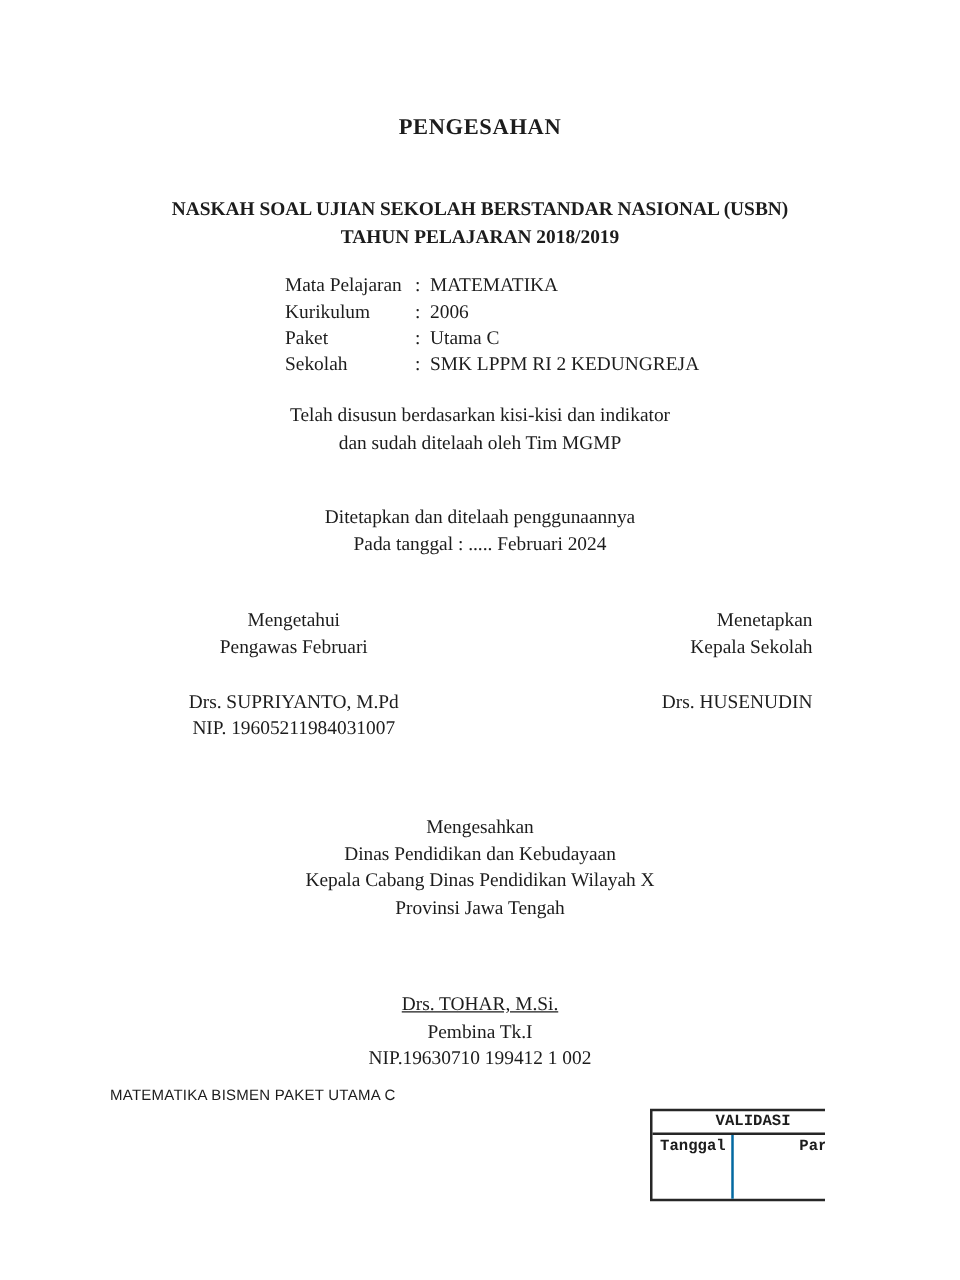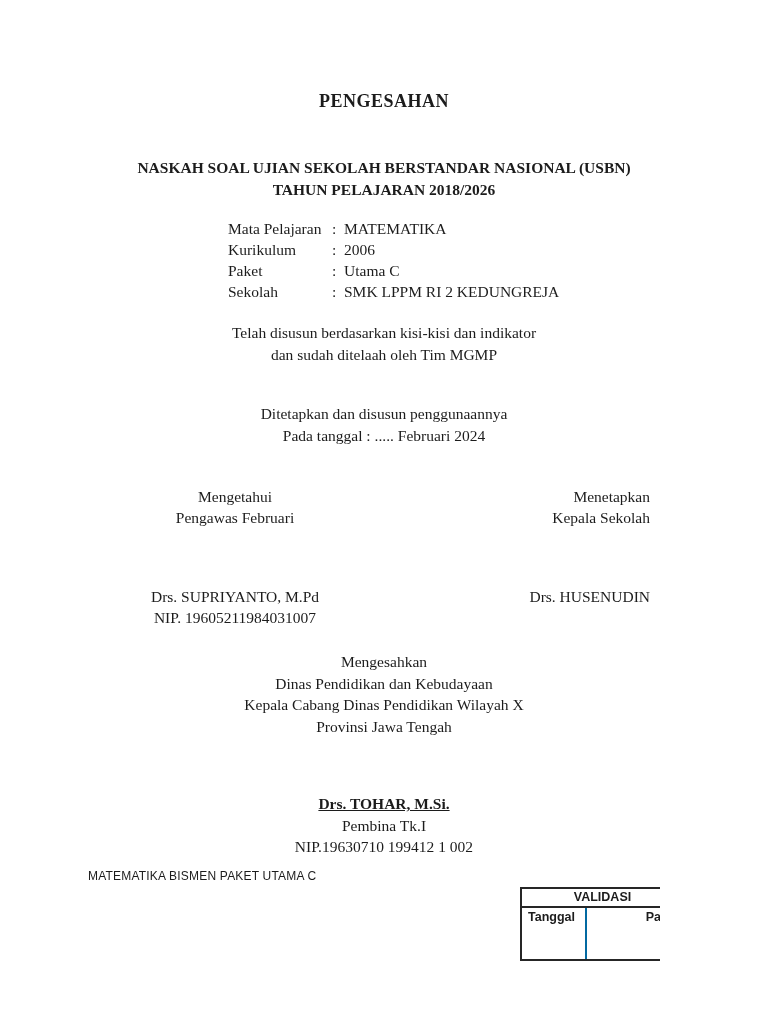--- a/index.html
+++ b/index.html
@@ -67,57 +67,57 @@
   }
   .sig-col {
     position: absolute;
     top: 486px;
     text-align: center;
     font-size: 15.5px;
     line-height: 21px;
   }
   .sig-col-left { left: 85px; width: 300px; }
   .sig-col-right { left: 380px; width: 270px; text-align: right; }
-  .sig-name { margin-top: 58px; white-space: nowrap; }
+  .sig-name { margin-top: 23px; white-space: nowrap; }
   .endorsement-block {
     position: absolute;
     top: 651px;
     left: 0;
     width: 768px;
     text-align: center;
     font-size: 15.5px;
     line-height: 21.5px;
   }
   .endorser-block {
     position: absolute;
     top: 793px;
     left: 0;
     width: 768px;
     text-align: center;
     font-size: 15.5px;
     line-height: 21.5px;
   }
-  .endorser-name { text-decoration: underline; font-weight: bold; }
+  .endorser-name { text-decoration: underline; }
   .footer-note {
     position: absolute;
     top: 869px;
     left: 88px;
     font-family: "Liberation Sans", "DejaVu Sans", sans-serif;
     font-size: 12px;
     font-weight: normal;
     letter-spacing: 0.2px;
   }
   .vtable {
     position: absolute;
     top: 887px;
     left: 520px;
     width: 161px;
     border: 2px solid #262626;
     background: #ffffff;
-    font-family: Liberation Sans, sans-serif;
+    font-family: Liberation Mono, monospace;
     font-size: 12.5px;
     font-weight: bold;
     color: #1c1c1c;
   }
   .vtable-title {
     text-align: center;
     padding: 1px 0 2px;
     border-bottom: 2px solid #262626;
   }
   .vtable-body { display: flex; height: 51px; }
@@ -130,21 +130,21 @@
 </style>
 </head>
 <body>
 
 <div class="page">
 
   <div class="doc-title">PENGESAHAN</div>
 
   <div class="heading-block">
     <div>NASKAH SOAL UJIAN SEKOLAH BERSTANDAR NASIONAL (USBN)</div>
-    <div>TAHUN PELAJARAN 2018/2026</div>
+    <div>TAHUN PELAJARAN 2018/2019</div>
   </div>
 
   <div class="meta-block">
     <div class="meta-row">
       <span class="meta-label">Mata Pelajaran</span>
       <span class="meta-sep">:</span>
       <span class="meta-value">MATEMATIKA</span>
     </div>
     <div class="meta-row">
       <span class="meta-label">Kurikulum</span>
@@ -162,21 +162,21 @@
       <span class="meta-value">SMK LPPM RI 2 KEDUNGREJA</span>
     </div>
   </div>
 
   <div class="statement-block">
     <div>Telah disusun berdasarkan kisi-kisi dan indikator</div>
     <div>dan sudah ditelaah oleh Tim MGMP</div>
   </div>
 
   <div class="decree-block">
-    <div>Ditetapkan dan disusun penggunaannya</div>
+    <div>Ditetapkan dan ditelaah penggunaannya</div>
     <div>Pada tanggal : ..... Februari 2024</div>
   </div>
 
   <div class="sig-col sig-col-left">
     <div>Mengetahui</div>
     <div>Pengawas Februari</div>
     <div class="sig-name">Drs. SUPRIYANTO, M.Pd</div>
     <div>NIP. 19605211984031007</div>
   </div>
 

